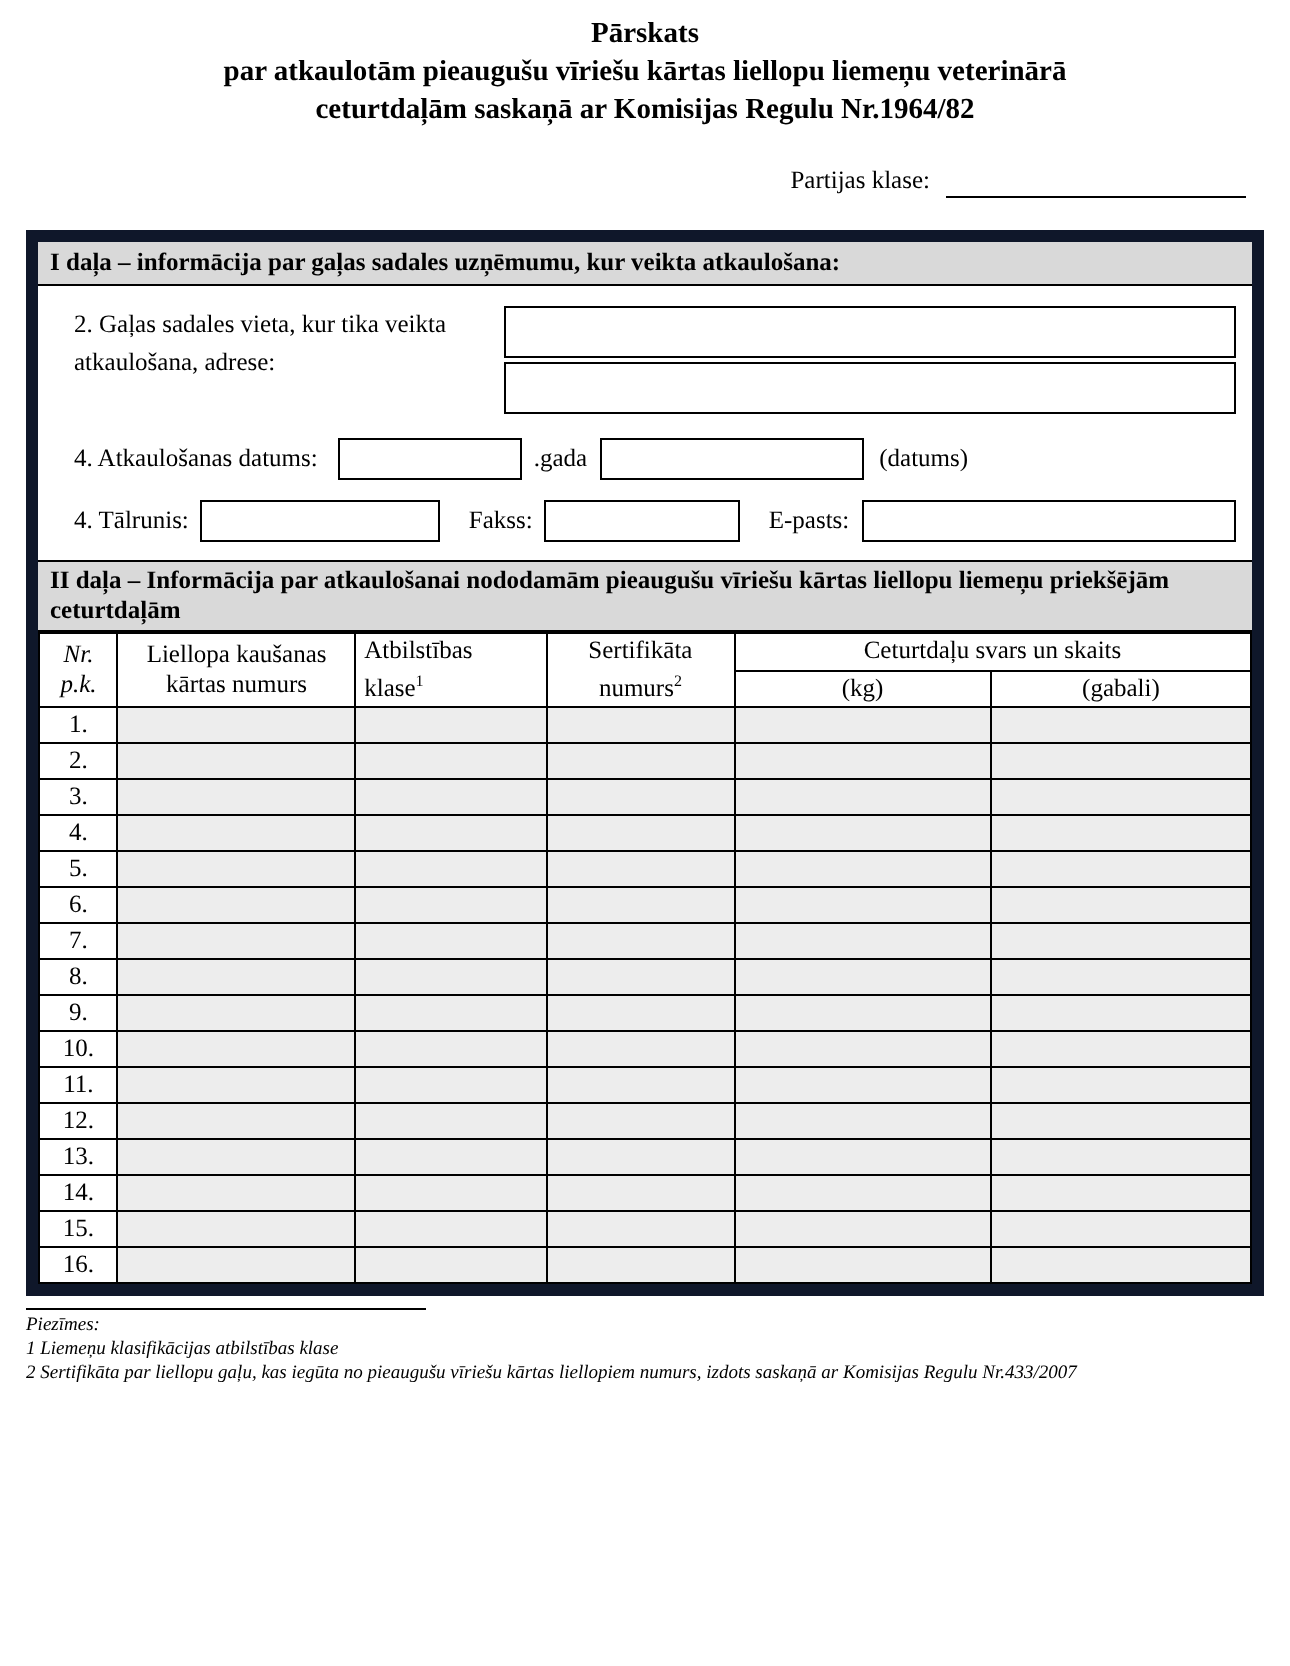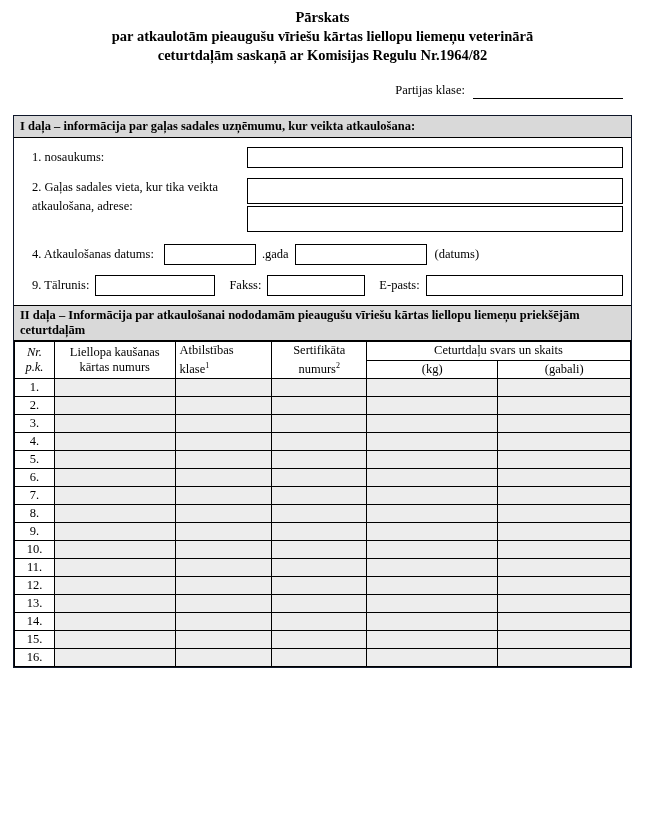--- a/index.html
+++ b/index.html
@@ -47,21 +47,21 @@
   }
   .party-line {
     width: 150px;
     border-bottom: 1px solid #000;
     height: 13px;
     margin-left: 8px;
   }
 
   .section {
     margin: 16px 13px 0 13px;
-    border: 1px solid #0f172a;
+    border: 6px solid #0f172a;
     box-sizing: border-box;
   }
   .sec-header {
     background: #d9d9d9;
     border-bottom: 1px solid #000;
     font-weight: bold;
     font-size: 12.5px;
     padding: 3px 6px 3px 6px;
     line-height: 15px;
   }
@@ -193,24 +193,20 @@
   <div class="party-row">
     <span class="party-label">Partijas klase:</span>
     <span class="party-line"></span>
   </div>
 
   <div class="section">
     <div class="sec-header">I daļa – informācija par gaļas sadales uzņēmumu, kur veikta atkaulošana:</div>
 
     <div class="sec-body">
 
-      <div class="row1">
-        <span class="lbl">1. nosaukums:</span>
-        <span class="box"></span>
-      </div>
 
       <div class="row2">
         <span class="lbl">
           <span>2. Gaļas  sadales  vieta,  kur  tika  veikta</span><br>
           <span>atkaulošana, adrese:</span>
         </span>
         <span class="boxes">
           <span class="box" style="display:block;"></span>
           <span class="box" style="display:block;"></span>
         </span>
@@ -219,21 +215,21 @@
 
       <div class="row4">
         <span class="lbl">4. Atkaulošanas datums:</span>
         <span class="b1"></span>
         <span class="gada">.gada</span>
         <span class="b2"></span>
         <span class="datums">(datums)</span>
       </div>
 
       <div class="row5">
-        <span class="lbl">9. Tālrunis:</span>
+        <span class="lbl">4. Tālrunis:</span>
         <span class="b b-tel"></span>
         <span class="sp">Fakss:</span>
         <span class="b b-fax"></span>
         <span class="sp">E-pasts:</span>
         <span class="b b-mail"></span>
       </div>
     </div>
 
     <div class="sec2-header">
       <span>II daļa – Informācija par atkaulošanai nododamām pieaugušu vīriešu kārtas liellopu liemeņu</span>
@@ -392,14 +388,20 @@
             <td class="cell"></td>
             <td class="cell"></td>
             <td class="cell"></td>
             <td class="cell"></td>
             <td class="cell"></td>
           </tr>
       </tbody>
     </table>
   </div>
 
+  <div class="notes">
+    <div class="rule"></div>
+    <div>Piezīmes:</div>
+    <div>1 Liemeņu klasifikācijas atbilstības klase</div>
+    <div>2 Sertifikāta par liellopu gaļu, kas iegūta no pieaugušu vīriešu kārtas liellopiem numurs, izdots saskaņā ar Komisijas Regulu Nr.433/2007</div>
+  </div>
 
 </div>
 
 </body></html>

